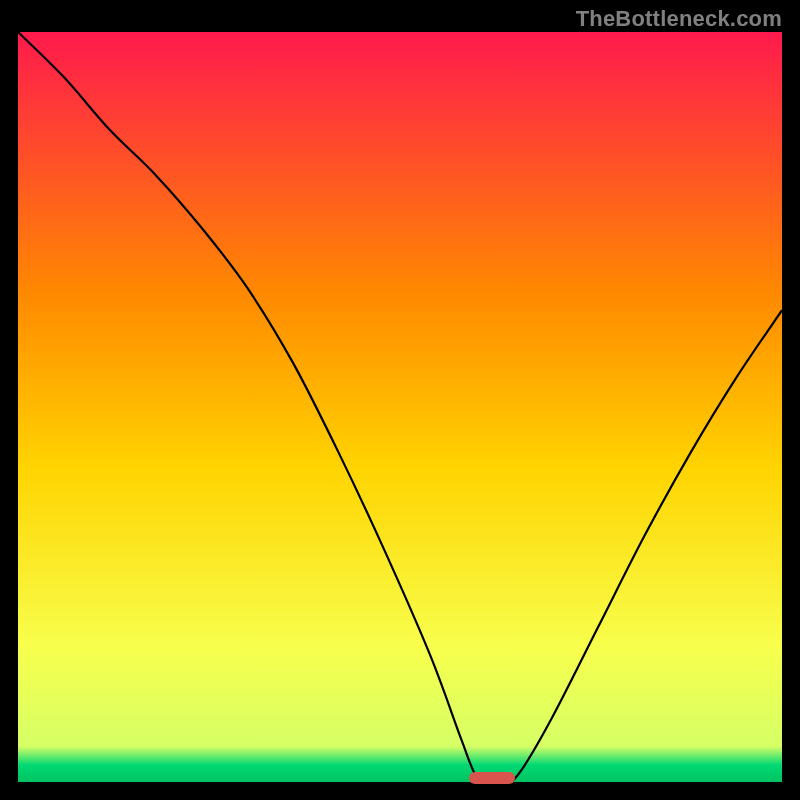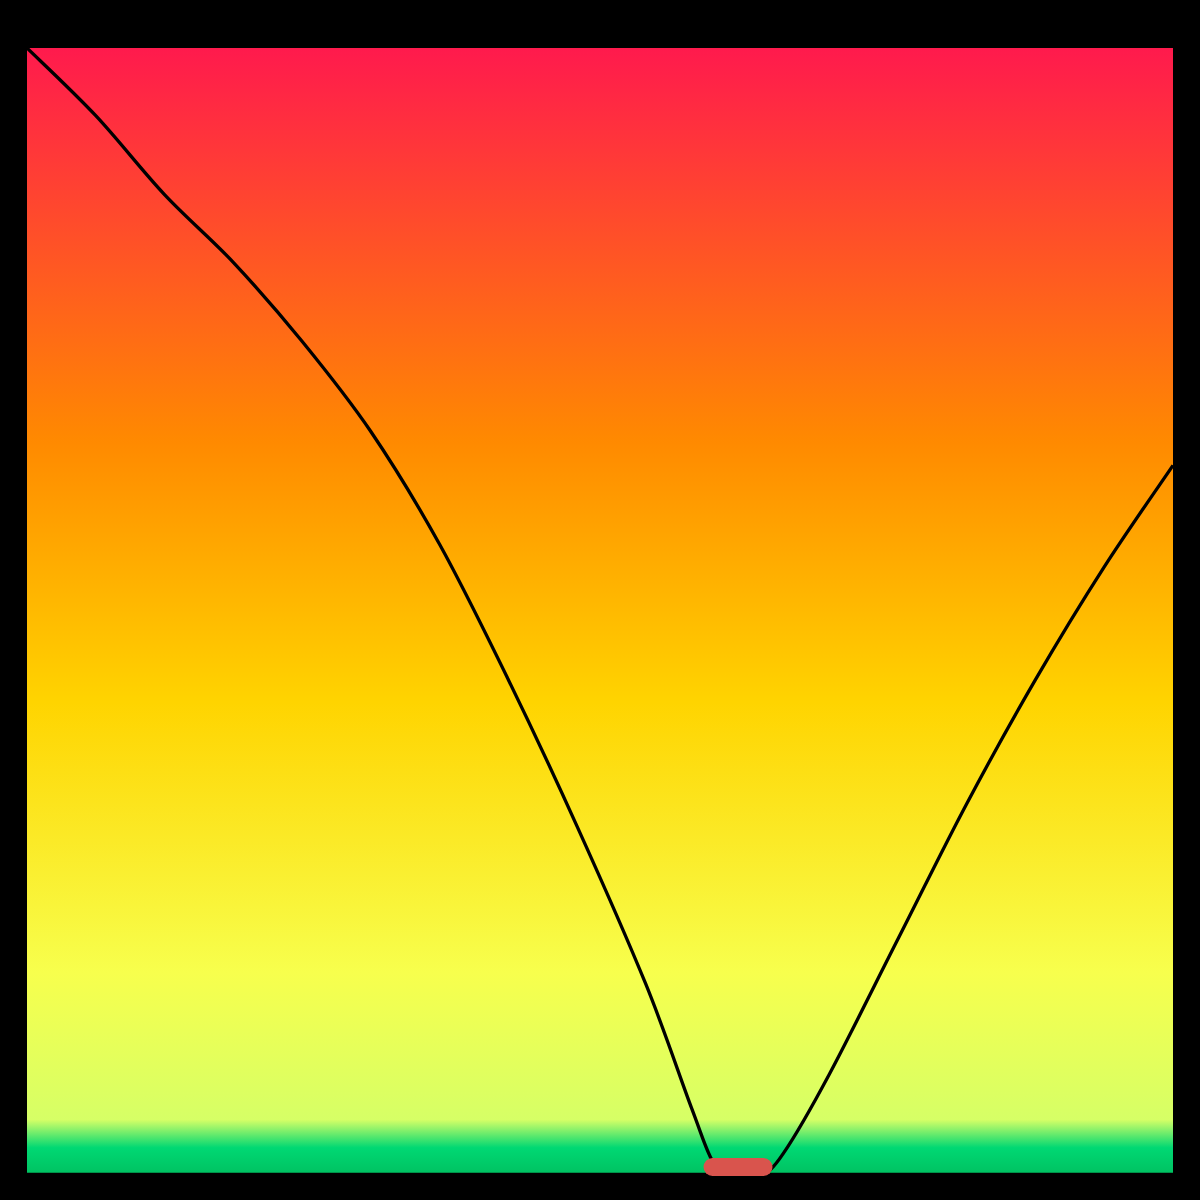--- a/index.html
+++ b/index.html
@@ -55,20 +55,21 @@
   .baseline {
     stroke: #000;
     stroke-width: 2.2;
   }
 </style>
 </head>
 <body>
 
 <div class="stage">
 
+  <div class="watermark">TheBottleneck.com</div>
 
   <div class="plot">
     <svg viewBox="0 0 764 752" preserveAspectRatio="none">
       <defs>
         <linearGradient id="bg-grad" x1="0" y1="0" x2="0" y2="1">
           <stop id="g0" offset="0%" stop-color="#ff1a4d"></stop>
           <stop id="g1" offset="35%" stop-color="#ff8a00"></stop>
           <stop id="g2" offset="58%" stop-color="#ffd400"></stop>
           <stop id="g3" offset="82%" stop-color="#f7ff4d"></stop>
           <stop id="g4" offset="95%" stop-color="#d6ff66"></stop>

